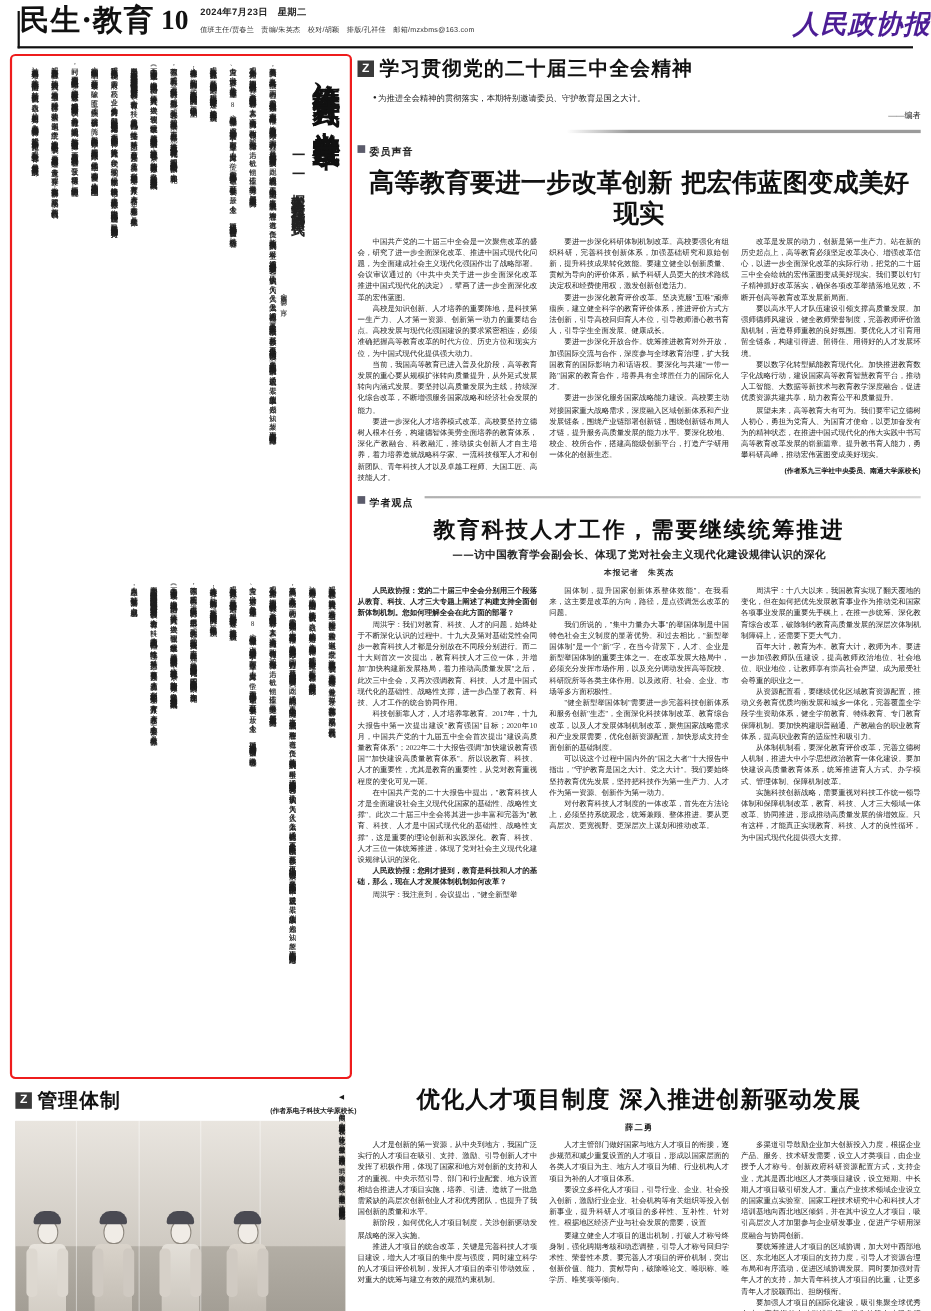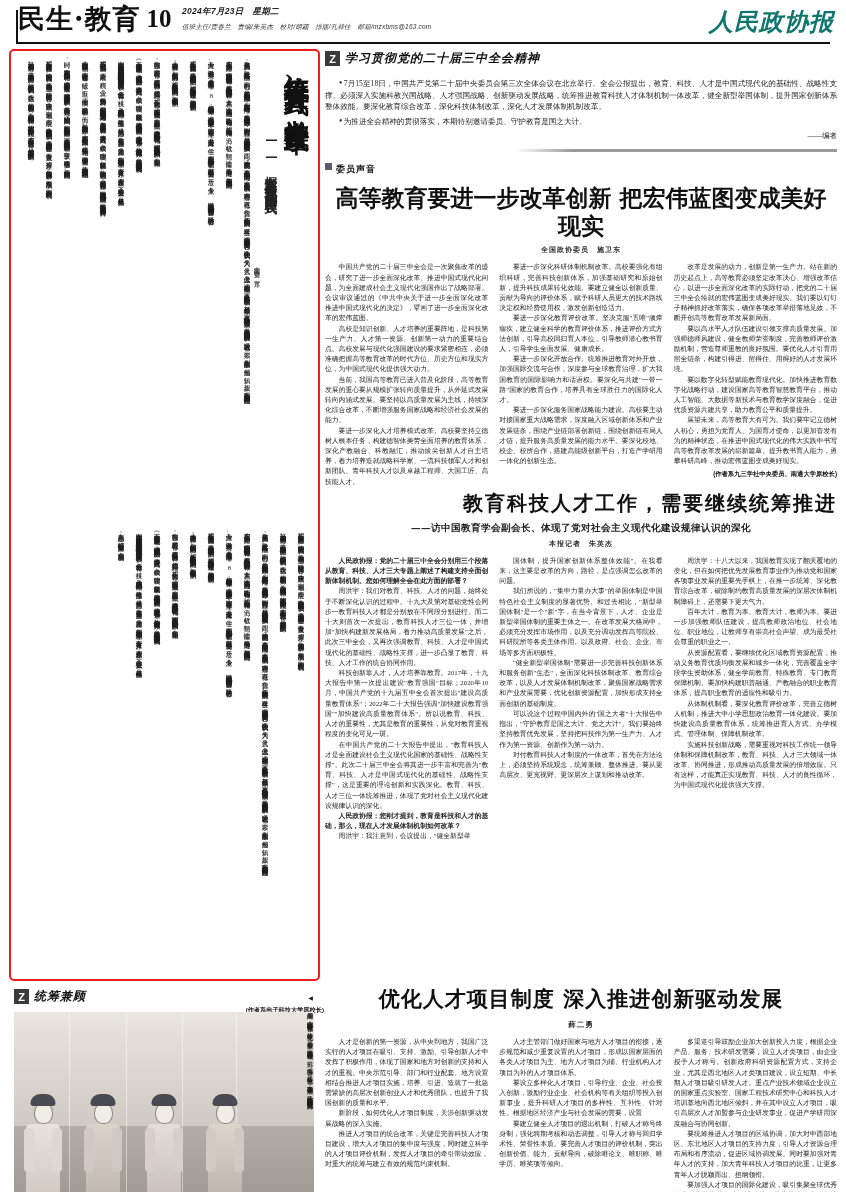--- a/index.html
+++ b/index.html
@@ -17,27 +17,27 @@
   .mast-left{position:absolute;left:18px;top:4px;display:flex;align-items:flex-start;}
   .mast-title{
     font-family:"DejaVu Serif",serif;
     font-weight:bold;font-size:27px;line-height:30px;letter-spacing:1px;
     color:#111;
   }
   .mast-num{
     font-family:"Liberation Serif",serif;font-weight:bold;
     font-size:25px;line-height:30px;margin-left:6px;color:#111;
   }
-  .mast-meta{position:absolute;left:182px;top:6px;font-style:italic;}
+  .mast-meta{position:absolute;left:182px;top:6px;}
   .mast-date{font-family:"Liberation Sans",sans-serif;font-size:8.5px;font-weight:bold;color:#222;letter-spacing:.3px;}
   .mast-staff{font-family:"Liberation Sans",sans-serif;font-size:6.5px;color:#333;margin-top:5px;letter-spacing:.2px;}
   .mast-brand{
-    position:absolute;right:12px;top:6px;
-    font-family:"DejaVu Serif",serif;font-weight:bold;
-    font-size:24px;font-style:italic;color:#0f766e;letter-spacing:1px;
+    position:absolute;right:0;top:6px;
+    font-family:"DejaVu Serif",serif;font-weight:bold;
+    font-size:24px;font-style:italic;color:#4c1d95;letter-spacing:1px;
   }
   .mast-rule{position:absolute;left:16px;top:42px;width:814px;height:2px;background:#111;}
   .mast-tick{position:absolute;left:16px;top:10px;width:2px;height:34px;background:#111;}
 
   
   .redbox{
     position:absolute;left:9px;top:49px;width:307px;height:928px;
     border:2.5px solid #ee1c1c;border-radius:5px;
     pointer-events:none;z-index:40;
   }
@@ -84,22 +84,22 @@
   
   .right{position:absolute;left:325px;top:50px;width:512px;}
 
   .zhead{display:flex;align-items:center;gap:5px;margin-bottom:3px;}
   .zbadge{
     width:15px;height:15px;background:#3a3a3a;color:#fff;
     font-family:"Liberation Sans",sans-serif;font-weight:bold;font-size:11px;
     display:flex;align-items:center;justify-content:center;
   }
   .zlabel{
-    font-family:"DejaVu Serif",serif;font-weight:bold;font-size:12px;
-    letter-spacing:1px;color:#111;font-style:italic;
+    font-family:"DejaVu Serif",serif;font-weight:bold;font-size:18px;
+    letter-spacing:1px;color:#111;
   }
 
   .editor-note{margin-top:10px;}
   .editor-note p{
     margin:0 0 2px 0;
     font-family:"Liberation Serif","DejaVu Serif",serif;
     font-size:7.6px;line-height:11.6px;color:#1f1f1f;text-align:justify;
     text-indent:14px;
   }
   .editor-note p::before{content:"● ";font-size:5.5px;vertical-align:2px;}
@@ -118,23 +118,23 @@
   .sec-square{width:7px;height:7px;background:#5b5b6b;}
   .sec-text{font-family:"DejaVu Serif",serif;font-weight:bold;font-size:9px;letter-spacing:1px;color:#222;}
   .sec-line{flex:1;height:2px;background:linear-gradient(to right,#b0b0b0,#d8d8d8);margin-left:6px;}
 
   .art-title{
     font-family:"DejaVu Serif",serif;font-weight:bold;
     font-size:23px;line-height:28px;letter-spacing:0px;color:#111;
     text-align:center;margin-top:8px;
   }
   .art-title2{
-    font-family:Liberation Mono, monospace;font-weight:bold;
+    font-family:Liberation Sans, sans-serif;font-weight:bold;
     font-size:20px;line-height:26px;letter-spacing:2px;color:#111;
-    text-align:right;margin-top:5px;
+    text-align:center;margin-top:5px;
   }
   .art-sub{
     font-family:"DejaVu Serif",serif;font-weight:bold;
     font-size:9.6px;line-height:13px;color:#222;text-align:center;margin-top:3px;letter-spacing:.4px;
   }
   .art-byline{
     font-family:"DejaVu Serif",serif;font-weight:bold;
     font-size:7px;color:#333;text-align:center;margin-top:5px;letter-spacing:1px;
   }
 
@@ -248,33 +248,31 @@
   </div>
 
   <div class="right">
 
     <div class="zhead">
       <span class="zbadge">Z</span>
       <span class="zlabel">学习贯彻党的二十届三中全会精神</span>
     </div>
 
     <div class="editor-note">
-      <p>7月15至18日，中国共产党第二十届中央委员会第三次全体会议在北京举行。全会公报提出，教育、科技、人才是中国式现代化的基础性、战略性支撑。必须深入实施科教兴国战略、人才强国战略、创新驱动发展战略，统筹推进教育科技人才体制机制一体改革，健全新型举国体制，提升国家创新体系整体效能。要深化教育综合改革，深化科技体制改革，深化人才发展体制机制改革。</p>
       <p>为推进全会精神的贯彻落实，本期特别邀请委员、守护教育是国之大计。</p>
       <div class="editor-sign">——编者</div>
       <div class="note-rule"></div>
     </div>
 
     <div class="sec-label">
       <span class="sec-square"></span>
       <span class="sec-text">委员声音</span>
     </div>
 
     <div class="art-title">高等教育要进一步改革创新 把宏伟蓝图变成美好现实</div>
-    <div class="art-byline">全国政协委员　施卫东</div>
 
     <div class="cols3">
       <div class="col">
         <p>中国共产党的二十届三中全会是一次聚焦改革的盛会，研究了进一步全面深化改革、推进中国式现代化问题，为全面建成社会主义现代化强国作出了战略部署。会议审议通过的《中共中央关于进一步全面深化改革 推进中国式现代化的决定》，擘画了进一步全面深化改革的宏伟蓝图。</p>
         <p>高校是知识创新、人才培养的重要阵地，是科技第一生产力、人才第一资源、创新第一动力的重要结合点。高校发展与现代化强国建设的要求紧密相连，必须准确把握高等教育改革的时代方位、历史方位和现实方位，为中国式现代化提供强大动力。</p>
         <p>当前，我国高等教育已进入普及化阶段，高等教育发展的重心要从规模扩张转向质量提升，从外延式发展转向内涵式发展。要坚持以高质量发展为主线，持续深化综合改革，不断增强服务国家战略和经济社会发展的能力。</p>
         <p>要进一步深化人才培养模式改革。高校要坚持立德树人根本任务，构建德智体美劳全面培养的教育体系，深化产教融合、科教融汇，推动拔尖创新人才自主培养，着力培养造就战略科学家、一流科技领军人才和创新团队、青年科技人才以及卓越工程师、大国工匠、高技能人才。</p>
       </div>
       <div class="col">
         <p>要进一步深化科研体制机制改革。高校要强化有组织科研，完善科技创新体系，加强基础研究和原始创新，提升科技成果转化效能。要建立健全以创新质量、贡献为导向的评价体系，赋予科研人员更大的技术路线决定权和经费使用权，激发创新创造活力。</p>
@@ -284,20 +282,25 @@
       </div>
       <div class="col">
         <p>改革是发展的动力，创新是第一生产力。站在新的历史起点上，高等教育必须坚定改革决心、增强改革信心，以进一步全面深化改革的实际行动，把党的二十届三中全会绘就的宏伟蓝图变成美好现实。我们要以钉钉子精神抓好改革落实，确保各项改革举措落地见效，不断开创高等教育改革发展新局面。</p>
         <p>要以高水平人才队伍建设引领支撑高质量发展。加强师德师风建设，健全教师荣誉制度，完善教师评价激励机制，营造尊师重教的良好氛围。要优化人才引育用留全链条，构建引得进、留得住、用得好的人才发展环境。</p>
         <p>要以数字化转型赋能教育现代化。加快推进教育数字化战略行动，建设国家高等教育智慧教育平台，推动人工智能、大数据等新技术与教育教学深度融合，促进优质资源共建共享，助力教育公平和质量提升。</p>
         <p>展望未来，高等教育大有可为。我们要牢记立德树人初心，勇担为党育人、为国育才使命，以更加奋发有为的精神状态，在推进中国式现代化的伟大实践中书写高等教育改革发展的崭新篇章。提升教书育人能力，勇攀科研高峰，推动宏伟蓝图变成美好现实。</p>
         <div class="credit">(作者系九三学社中央委员、南通大学原校长)</div>
       </div>
     </div>
 
+    <div class="sec-label">
+      <span class="sec-square"></span>
+      <span class="sec-text">学者观点</span>
+      <span class="sec-line"></span>
+    </div>
 
     <div class="art-title2">教育科技人才工作，需要继续统筹推进</div>
     <div class="art-sub">——访中国教育学会副会长、体现了党对社会主义现代化建设规律认识的深化</div>
     <div class="art-byline">本报记者　朱英杰</div>
 
     <div class="cols3">
       <div class="col">
         <p class="qa-q">人民政协报：党的二十届三中全会分别用三个段落从教育、科技、人才三大专题上阐述了构建支持全面创新体制机制。您如何理解全会在此方面的部署？</p>
         <p>周洪宇：我们对教育、科技、人才的问题，始终处于不断深化认识的过程中。十九大及第对基础党性会同步一教育科技人才都是分别放在不同段分别进行。而二十大则首次一次提出，教育科技人才三位一体，并增加"加快构建新发展格局，着力推动高质量发展"之后，此次三中全会，又再次强调教育、科技、人才是中国式现代化的基础性、战略性支撑，进一步凸显了教育、科技、人才工作的统合协同作用。</p>
         <p>科技创新靠人才，人才培养靠教育。2017年，十九大报告中第一次提出建设"教育强国"目标；2020年10月，中国共产党的十九届五中全会首次提出"建设高质量教育体系"；2022年二十大报告强调"加快建设教育强国""加快建设高质量教育体系"。所以说教育、科技、人才的重要性，尤其是教育的重要性，从党对教育重视程度的变化可见一斑。</p>
@@ -318,21 +321,21 @@
         <p>从资源配置看，要继续优化区域教育资源配置，推动义务教育优质均衡发展和城乡一体化，完善覆盖全学段学生资助体系，健全学前教育、特殊教育、专门教育保障机制。要加快构建职普融通、产教融合的职业教育体系，提高职业教育的适应性和吸引力。</p>
         <p>从体制机制看，要深化教育评价改革，完善立德树人机制，推进大中小学思想政治教育一体化建设。要加快建设高质量教育体系，统筹推进育人方式、办学模式、管理体制、保障机制改革。</p>
         <p>实施科技创新战略，需要重视对科技工作统一领导体制和保障机制改革，教育、科技、人才三大领域一体改革、协同推进，形成推动高质量发展的倍增效应。只有这样，才能真正实现教育、科技、人才的良性循环，为中国式现代化提供强大支撑。</p>
       </div>
     </div>
   </div>
 
   <div class="photo-sec">
     <div class="zhead">
       <span class="zbadge">Z</span>
-      <span class="zlabel">统筹兼顾</span>
+      <span class="zlabel">管理体制</span>
     </div>
     <div class="photo-frame">
       <div class="photo-inner">
         <div class="pcurtain"></div>
         <div class="pfloor"></div>
         <div class="pline" style="left:55px;"></div>
         <div class="pline" style="left:112px;"></div>
         <div class="pline" style="left:168px;"></div>
         <div class="pline" style="left:222px;"></div>
 

